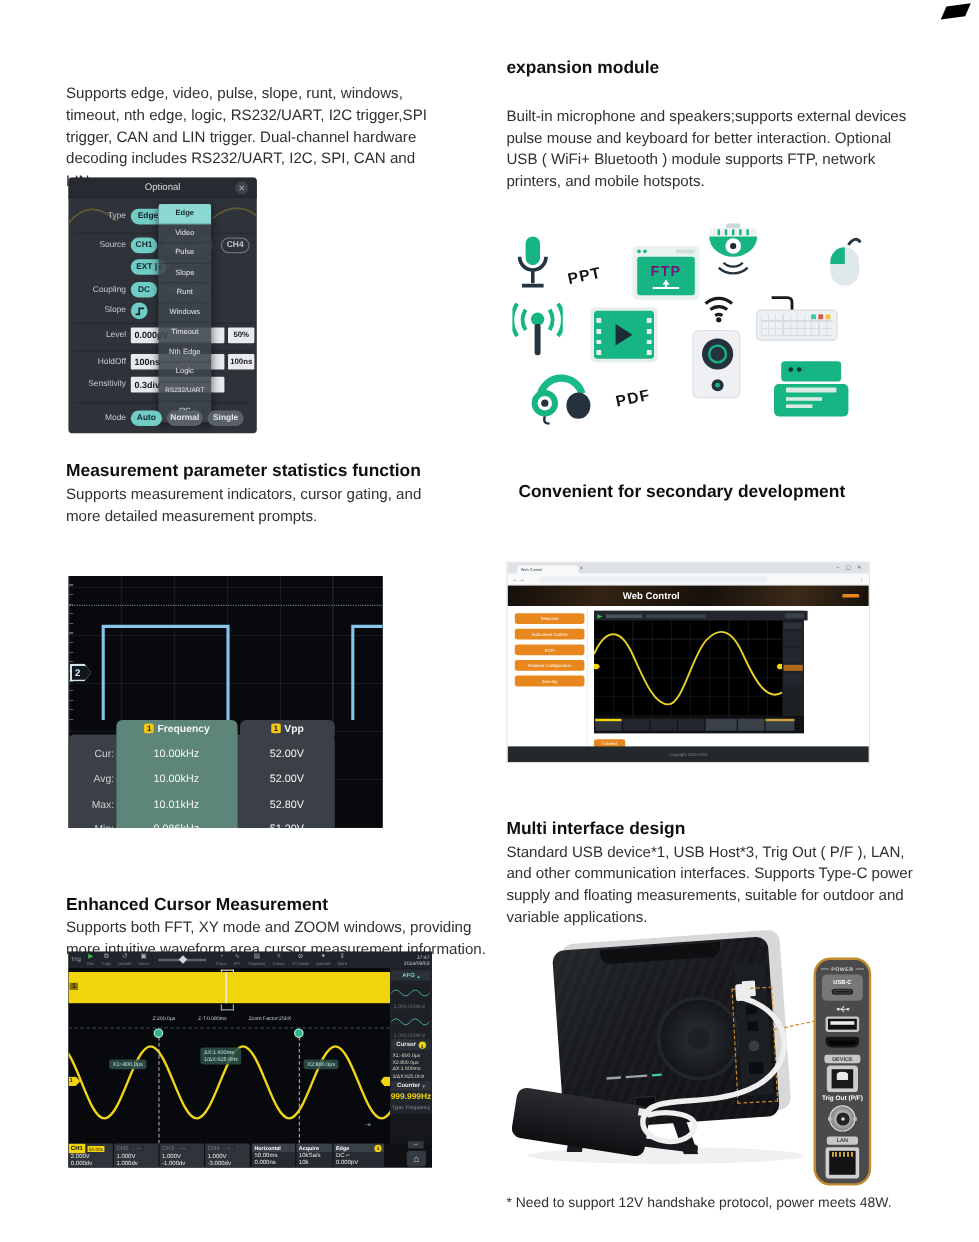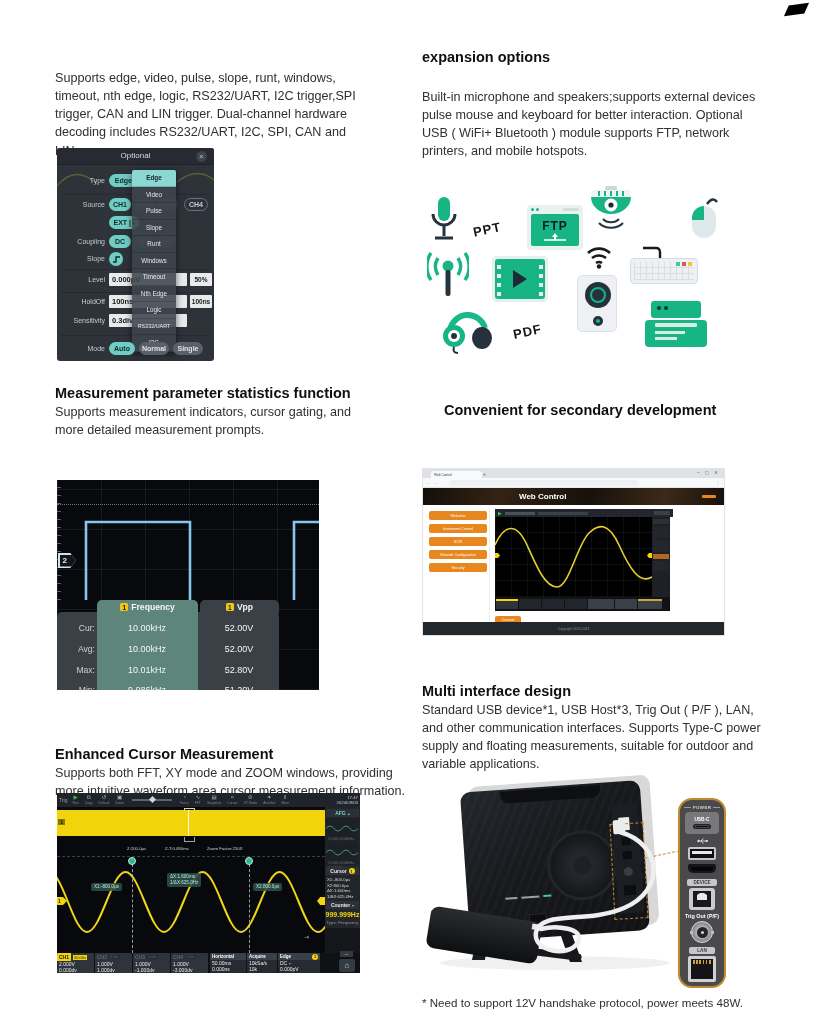--- a/index.html
+++ b/index.html
@@ -361,38 +361,38 @@
           <span style="background:#f2d40c;color:#17191c;width:6px;height:6px;border-radius:50%;font-size:4px;display:inline-flex;align-items:center;justify-content:center;font-weight:bold;margin-left:auto;margin-right:2px">1</span>
         </div>
         <div class="vals"><span>DC</span> <span>⌐</span><br><span>0.000pV</span></div>
       </div>
       <div class="abs" style="left:283px;top:-2px;width:13px;height:6px;background:#343a41;color:#c3cbd1;font-size:6px;display:flex;align-items:center;justify-content:center">–</div>
       <div class="abs" style="left:282px;top:6px;width:16px;height:13px;background:#343a41;border-radius:2px;color:#c3cbd1;font-size:8px;display:flex;align-items:center;justify-content:center">⌂</div>
     </div>
   </div>
 
   <div class="h1" style="left:422px;top:49px">
-    <div>expansion options</div>
+    <div>expansion module</div>
   </div>
   <div class="bodytxt" style="left:422px;top:88px;width:344px">Built-in microphone and speakers;supports external devices pulse mouse and keyboard for better interaction. Optional USB ( WiFi+ Bluetooth ) module supports FTP, network printers, and mobile hotspots.</div>
 
   <div class="abs" style="left:415px;top:170px;width:330px;height:200px">
     <svg class="abs" style="left:15px;top:26px" width="28" height="50" viewBox="0 0 28 50">
       <rect x="8" y="1" width="12" height="24" rx="6" fill="#17b583"></rect>
       <path d="M3,18 a11,11 0 0 0 22,0" stroke="#26343f" stroke-width="3" fill="none"></path>
       <line x1="14" y1="30" x2="14" y2="40" stroke="#26343f" stroke-width="3"></line>
       <line x1="5" y1="42" x2="23" y2="42" stroke="#26343f" stroke-width="3"></line>
     </svg>
     <div class="abs" style="left:58px;top:52px;transform:rotate(-12deg);font-size:13px;font-weight:800;color:#141414;letter-spacing:1px">PPT</div>
     <div class="abs" style="left:112px;top:35px;width:56px;height:45px;background:#e9f2ee;border-radius:4px">
       <div style="position:absolute;left:4px;top:3px;width:3px;height:3px;border-radius:50%;background:#17b583"></div>
       <div style="position:absolute;left:9px;top:3px;width:3px;height:3px;border-radius:50%;background:#17b583"></div>
       <div style="position:absolute;right:4px;top:3px;width:16px;height:3px;border-radius:2px;background:#cfe0d8"></div>
       <div style="position:absolute;left:4px;top:9px;width:48px;height:32px;border-radius:2px;background:#17b583;display:flex;flex-direction:column;align-items:center;justify-content:center">
-        <span style="color:#0f172a;font-weight:800;font-size:12px;letter-spacing:1px">FTP</span>
+        <span style="color:#701a75;font-weight:800;font-size:12px;letter-spacing:1px">FTP</span>
         <svg width="26" height="8" viewBox="0 0 26 8">
             <path d="M13,0 l3,4 h-2 v3 h-2 v-3 h-2 z" fill="#fff"></path>
             <line x1="2" y1="7" x2="24" y2="7" stroke="#fff" stroke-width="1.6"></line>
           </svg>
       </div>
     </div>
     <svg class="abs" style="left:170px;top:16px" width="52" height="46" viewBox="0 0 52 46">
       <rect x="20" y="0" width="12" height="5" rx="2" fill="#cdd6da"></rect>
       <rect x="6" y="4" width="40" height="7" rx="3.5" fill="#eef3f2"></rect>
       <g stroke="#17b583" stroke-width="2">
@@ -462,21 +462,21 @@
         <div style="position:absolute;left:6px;top:5px;width:4px;height:4px;border-radius:50%;background:#0e3d2c"></div>
         <div style="position:absolute;left:13px;top:5px;width:4px;height:4px;border-radius:50%;background:#0e3d2c"></div>
       </div>
       <div style="position:absolute;left:0;top:19px;width:62px;height:27px;background:#17b583;border-radius:4px"></div>
       <div style="position:absolute;left:10px;top:22px;width:42px;height:4px;background:#d9ece4;border-radius:1px"></div>
       <div style="position:absolute;left:10px;top:30px;width:30px;height:3px;background:#d9ece4"></div>
       <div style="position:absolute;left:10px;top:36px;width:22px;height:3px;background:#d9ece4"></div>
     </div>
   </div>
 
-  <div class="h1" style="left:444px;top:402px">Convenient for secondary development</div>
+  <div class="h1" style="left:432px;top:402px">Convenient for secondary development</div>
 
   <div class="abs" style="left:422px;top:468px;width:303px;height:168px;background:#fff;border:1px solid #e3e3e3;box-sizing:border-box;overflow:hidden">
     <div class="abs" style="left:0;top:0;width:301px;height:9px;background:#dee1e6">
       <div style="position:absolute;left:8px;top:2px;width:48px;height:7px;background:#f8f9fa;border-radius:3px 3px 0 0;display:flex;align-items:center;padding-left:3px">
         <span style="font-size:3.2px;color:#3c4043;white-space:nowrap">Web Control</span>
       </div>
       <span style="position:absolute;left:60px;top:2px;font-size:5px;color:#5f6368">+</span>
       <span style="position:absolute;right:4px;top:1px;font-size:4.5px;color:#5f6368;letter-spacing:2px">– ▢ ✕</span>
     </div>
     <div class="abs" style="left:0;top:9px;width:301px;height:10px;background:#f8f9fa;border-bottom:1px solid #e4e6e8;box-sizing:border-box">

